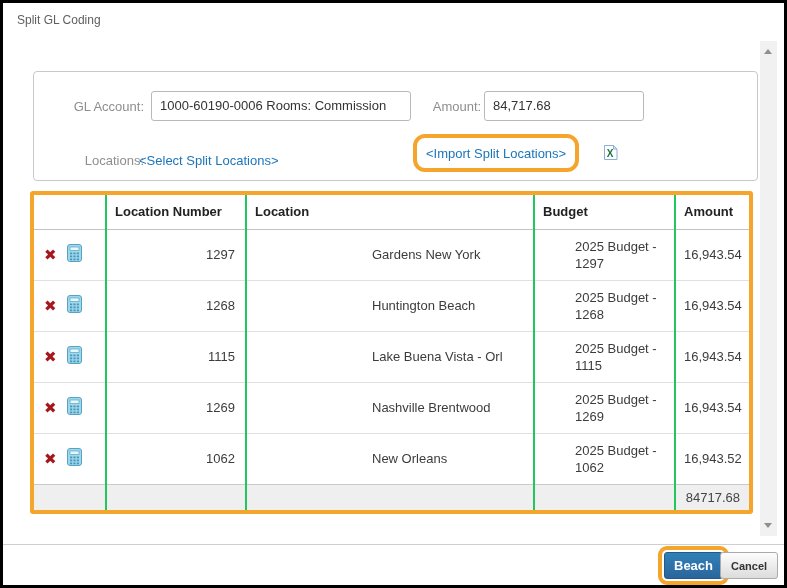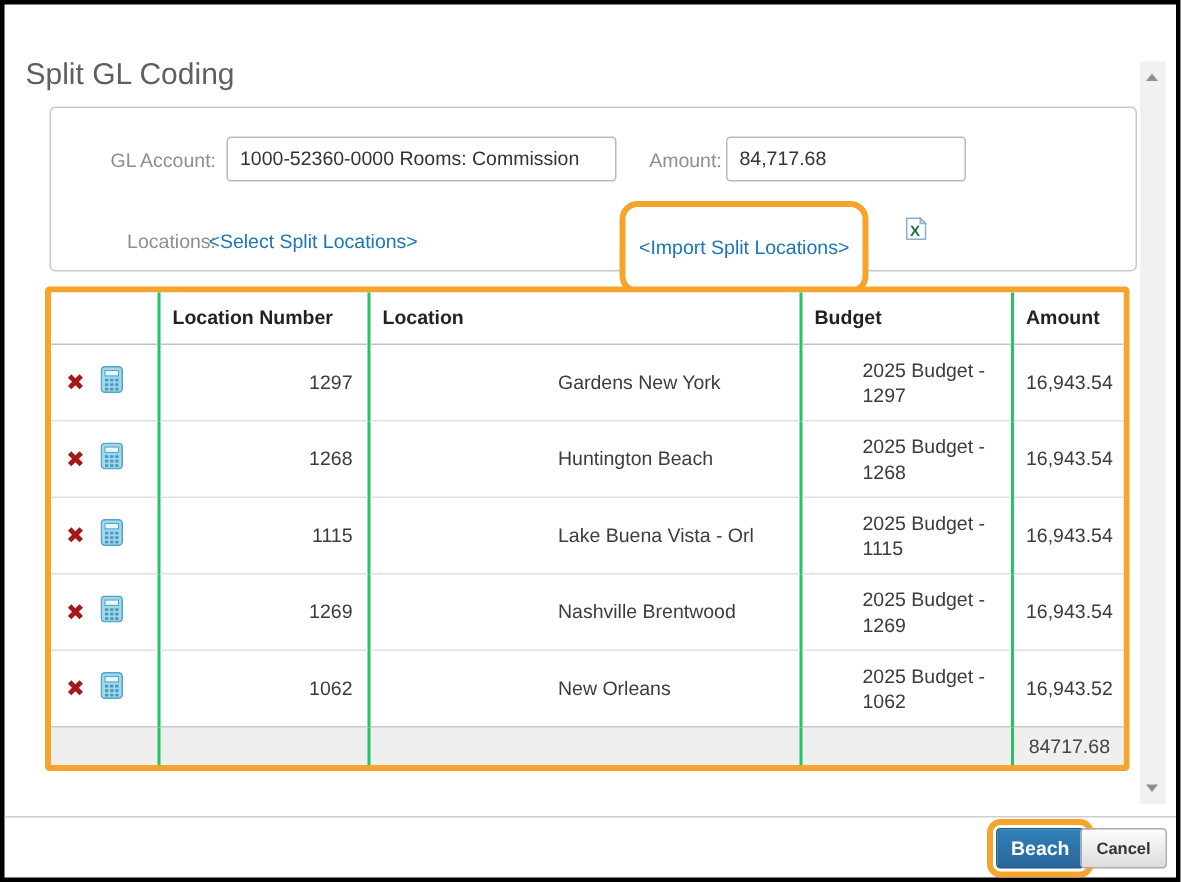--- a/index.html
+++ b/index.html
@@ -5,42 +5,42 @@
   :root{
     --highlight:#F5A42C; --savе:#2D74A9;
   }
   *{box-sizing:border-box;margin:0;padding:0;}
   html,body{background:#888;}
   body{font-family:"Liberation Sans","DejaVu Sans",sans-serif;}
   .dialog{
     position:relative;width:787px;height:588px;background:#fff;
     border:3px solid #000;overflow:hidden;
   }
-  .title{position:absolute;left:14px;top:10px;font-size:20px;color:#5f5f5f;margin-top:26px;}
+  .title{position:absolute;left:14px;top:10px;font-size:12px;color:#5f5f5f;}
   
   .panel{
     position:absolute;left:30px;top:68px;width:725px;height:110px;
     border:1px solid #c9c9c9;border-radius:4px;background:#fff;
   }
   .field-label{position:absolute;color:#8e8e8e;font-size:13px;}
   .gl-label{left:10px;top:27px;width:100px;text-align:right;}
   .amount-label{left:398px;top:27px;width:50px;text-align:center;}
   .loc-label{left:10px;top:81px;width:100px;text-align:right;}
   .text-input{
     position:absolute;height:30px;border:1px solid #b9b9b9;border-radius:3px;
     font-size:13px;color:#333;padding:0 8px;white-space:nowrap;overflow:hidden;
     line-height:28px;background:#fff;
   }
   .gl-input{left:117px;top:19px;width:260px;}
   .amount-input{left:450px;top:19px;width:160px;}
   .link{color:#1b75bb;font-size:13px;text-decoration:none;cursor:pointer;}
   .select-link{position:absolute;left:105px;top:81px;}
   .import-box{
     position:absolute;left:379px;top:62px;border:4px solid var(--highlight,#F5A42C);
-    border-radius:12px;padding:18px 9px;background:#fff;
+    border-radius:12px;padding:6px 9px;background:#fff;
   }
   .excel-icon{position:absolute;left:568px;top:72px;width:17px;height:17px;cursor:pointer;}
   
   .table-wrap{
     position:absolute;left:27px;top:188px;width:723px;
     border:4px solid var(--highlight,#F5A42C);border-radius:3px;background:#fff;
   }
   table{width:100%;border-collapse:collapse;table-layout:fixed;}
   col.c-icons{width:72px;} col.c-num{width:140px;} col.c-loc{width:288px;}
   col.c-bud{width:141px;} col.c-amt{width:74px;}
@@ -102,21 +102,21 @@
 </style>
 </head>
 <body>
 
 <div class="dialog">
 
   <div class="title">Split GL Coding</div>
 
   <div class="panel">
     <div class="field-label gl-label">GL Account:</div>
-    <div class="text-input gl-input">1000-52360-0000 Rooms: Commission</div>
+    <div class="text-input gl-input">1000-60190-0006 Rooms: Commission</div>
     <div class="field-label amount-label">Amount:</div>
     <div class="text-input amount-input">84,717.68</div>
 
     <div class="field-label loc-label">Locations:</div>
     <a class="link select-link">&lt;Select Split Locations&gt;</a>
 
     <div class="import-box">
       <a class="link">&lt;Import Split Locations&gt;</a>
     </div>
 

